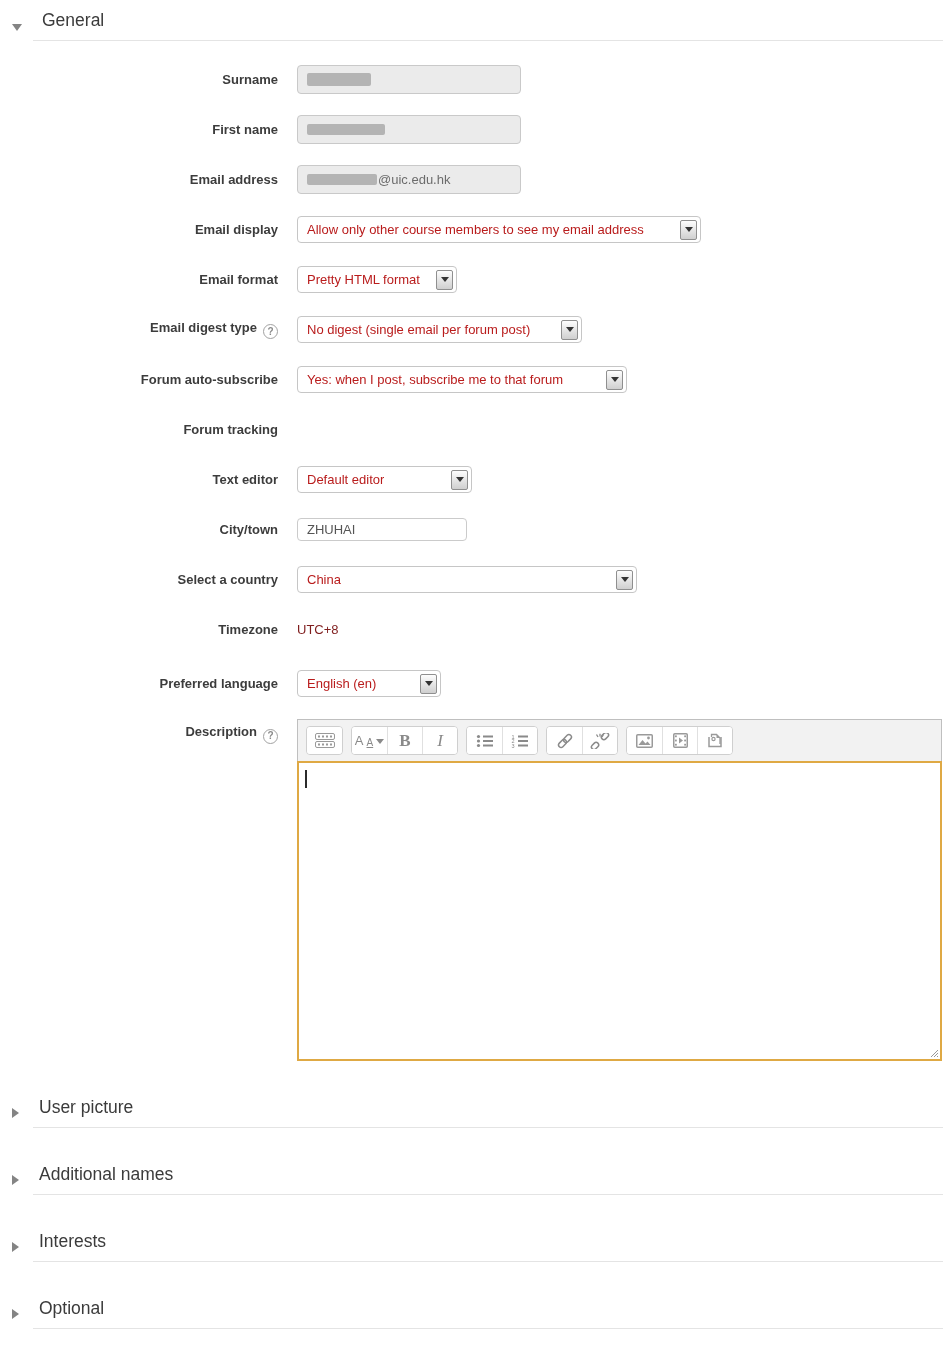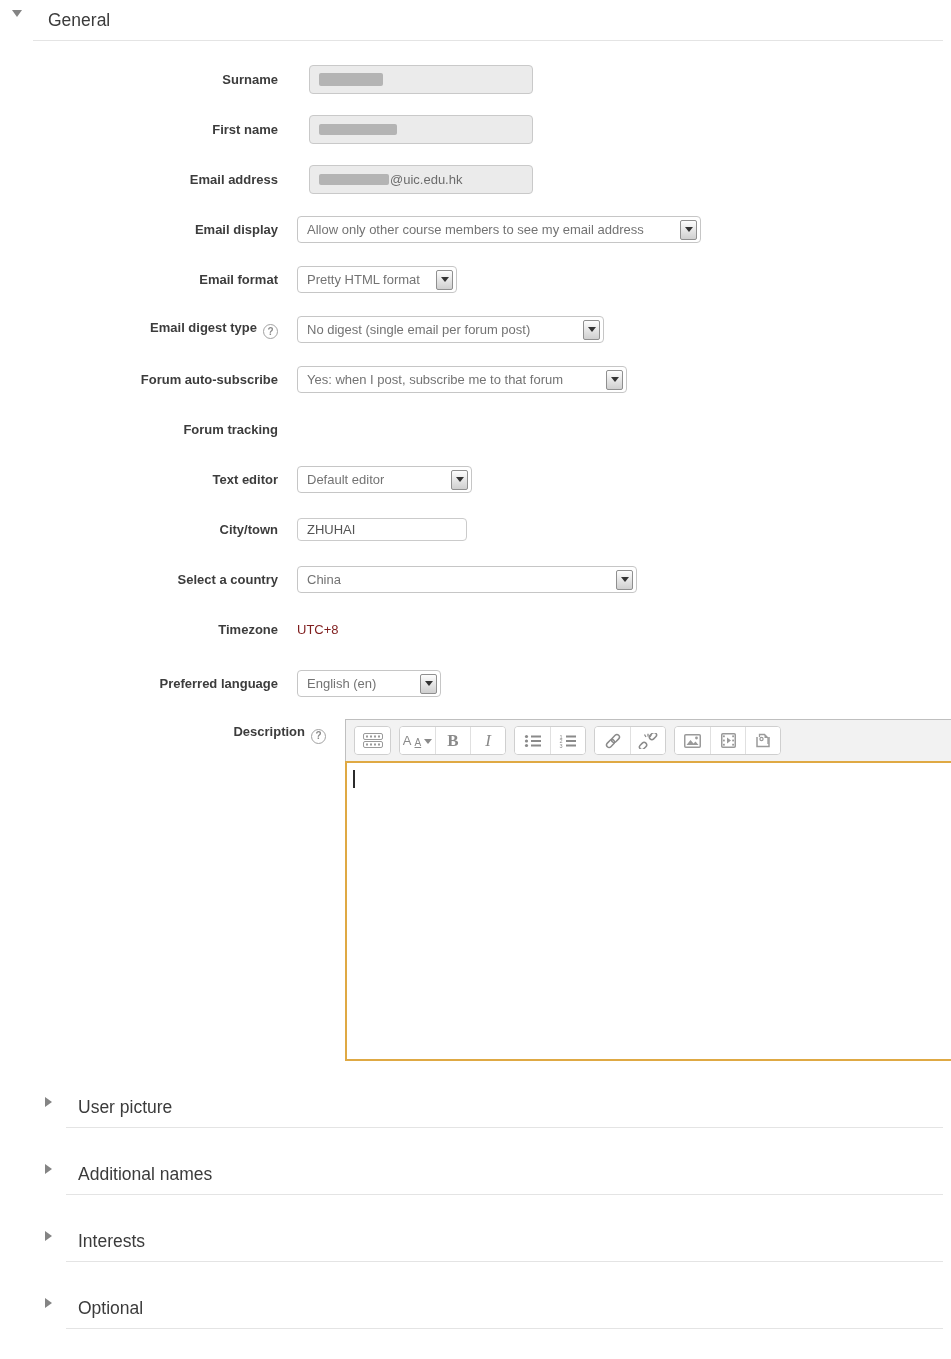--- a/index.html
+++ b/index.html
@@ -1,47 +1,47 @@
 <!DOCTYPE html>
 <html><head>
 <meta charset="utf-8">
 <style>
   * { box-sizing: border-box; }
   html,body { margin:0; padding:0; background:#fff; }
   body { font-family:"Liberation Sans","DejaVu Sans",sans-serif; font-size:13px; color:#333; }
   .page { position:relative; width:951px; height:1359px; overflow:hidden; background:#fff; }
 
   
-  .sec-header { display:flex; align-items:flex-start; gap:26px; margin-left:12px; padding-top:10px; cursor:pointer; }
+  .sec-header { display:flex; align-items:flex-end; gap:20px; margin-left:12px; padding-top:10px; cursor:pointer; }
   .sec-title { font-size:17.5px; color:#3b3b3b; }
   .tri-down { width:0; height:0; border-left:5px solid transparent; border-right:5px solid transparent; border-top:7px solid #848484; }
   .tri-right { width:0; height:0; border-top:5px solid transparent; border-bottom:5px solid transparent; border-left:7px solid #848484; }
   .sec-hr { border:none; border-top:1px solid #e4e4e4; margin:9px 8px 0 33px; }
 
   
   .form-area { margin-top:24px; }
   .row { display:flex; align-items:center; min-height:29px; margin-bottom:21px; }
-  .row.top-align { align-items:flex-start;padding-left:48px; }
+  .row.top-align { align-items:flex-start; }
   .row-label { width:278px; text-align:right; font-weight:bold; color:#3c3c3c; flex-shrink:0; line-height:16px; }
   .row.top-align .row-label { padding-top:5px; }
   .row-ctrl { margin-left:19px; display:flex; align-items:center; }
   .help-badge { display:inline-flex; align-items:center; justify-content:center; width:15px; height:15px; border:1.5px solid #a2a2a2; border-radius:50%; color:#8a8a8a; font-size:10px; font-weight:bold; margin-left:6px; vertical-align:-3px; cursor:pointer; }
 
   
-  .field-disabled { width:224px; height:29px; background:#ebebeb; border:1px solid #c9c9c9; border-radius:4px; display:flex; align-items:center; padding:0 9px; color:#6c6c6c;margin-left:12px; }
+  .field-disabled { width:224px; height:29px; background:#ebebeb; border:1px solid #c9c9c9; border-radius:4px; display:flex; align-items:center; padding:0 9px; color:#6c6c6c; }
   .redact { background:#b4b4b4; border-radius:2px; }
   .redact.r1 { width:78px; height:11px; }
   .redact.r2 { width:64px; height:13px; }
   .redact.r3 { width:70px; height:11px; margin-right:1px; }
 
   
   .text-input { height:23px; border:1px solid #cbcbcb; border-radius:4px; padding:0 9px; color:#555; font-size:13px; font-family:inherit; background:#fff; outline:none; }
 
   
-  .select { height:27px; background:#fff; border:1px solid #c6c6c6; border-radius:4px; display:flex; align-items:center; padding-left:9px; color:#737373; cursor:default; }
+  .select { height:27px; background:#fff; border:1px solid #c6c6c6; border-radius:4px; display:flex; align-items:center; padding-left:9px; color:#b91c1c; cursor:default; }
   .select-text { white-space:nowrap; overflow:hidden; }
   .select-arrow { margin-left:auto; margin-right:3px; width:17px; height:20px; border:1px solid #8f8f8f; border-radius:2px; background:linear-gradient(#fdfdfd,#cfcfcf); display:flex; align-items:center; justify-content:center; flex-shrink:0; }
   .select-arrow .tri { width:0; height:0; border-left:4px solid transparent; border-right:4px solid transparent; border-top:5px solid #333; }
 
   .static-value { color:#7f1d1d; }
 
   
   .editor { width:645px; }
   .editor-toolbar { background:#f2f2f2; border:1px solid #bfbfbf; border-bottom:none; padding:6px 8px; display:flex; gap:8px; align-items:center; }
   .tb-group { display:flex; background:#fff; border:1px solid #cfcfcf; border-radius:4px; overflow:hidden; }
@@ -51,21 +51,21 @@
   .glyph-italic { font-style:italic; }
   .font-combo { display:flex; align-items:flex-end; gap:3px; }
   .font-combo .fa-big { font-size:13px; color:#8a8a8a; }
   .font-combo .fa-small { font-size:10px; color:#8a8a8a; text-decoration:underline; }
   .font-combo .tri { width:0; height:0; border-left:4px solid transparent; border-right:4px solid transparent; border-top:5px solid #8a8a8a; margin-bottom:4px; }
   .editor-content { position:relative; height:300px; background:#fff; border:2px solid #dfa944; }
   .caret { position:absolute; left:6px; top:7px; width:1.5px; height:18px; background:#2b2b2b; }
   .resize-corner { position:absolute; right:1px; bottom:1px; }
 
   
-  .collapsed-sec { margin-top:26px;padding-left:33px; }
+  .collapsed-sec { margin-top:26px; }
 
   svg { display:block; }
 </style>
 </head>
 <body>
 
 <div class="page">
 
   <div class="sec-header">
     <span class="tri-down"></span>
@@ -123,21 +123,21 @@
           <span class="select-arrow">
               <span class="tri"></span>
             </span>
         </div>
       </div>
     </div>
 
     <div class="row">
       <div class="row-label"><span>Email digest type</span><span class="help-badge">?</span></div>
       <div class="row-ctrl">
-        <div class="select" style="width:307px">
+        <div class="select" style="width:285px">
           <span class="select-text">No digest (single email per forum post)</span>
           <span class="select-arrow">
               <span class="tri"></span>
             </span>
         </div>
       </div>
     </div>
 
     <div class="row">
       <div class="row-label"><span>Forum auto-subscribe</span></div>

